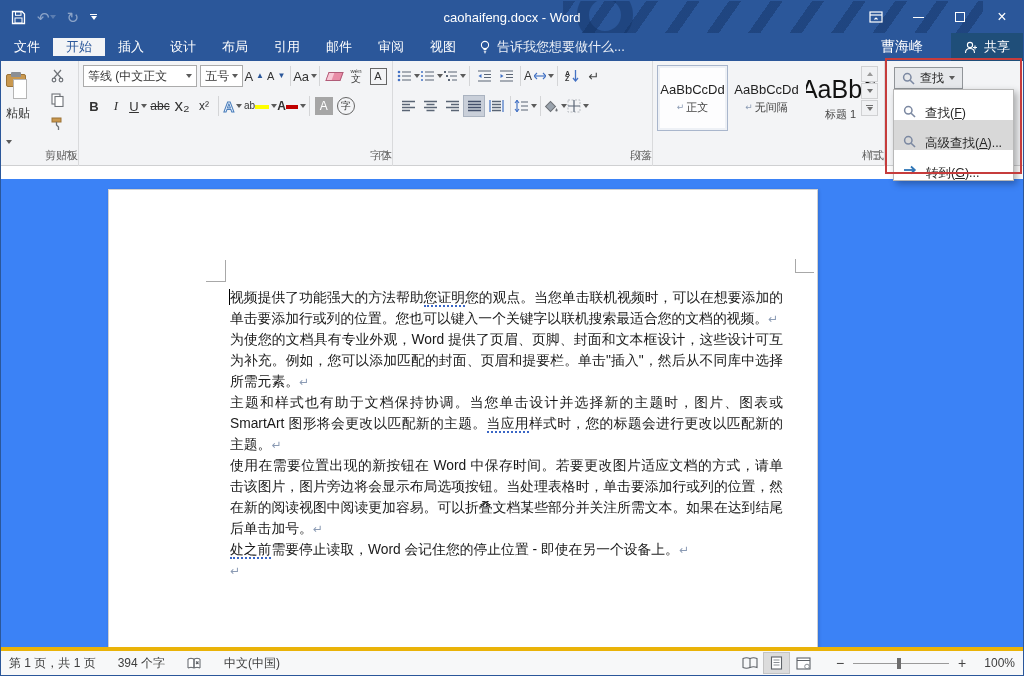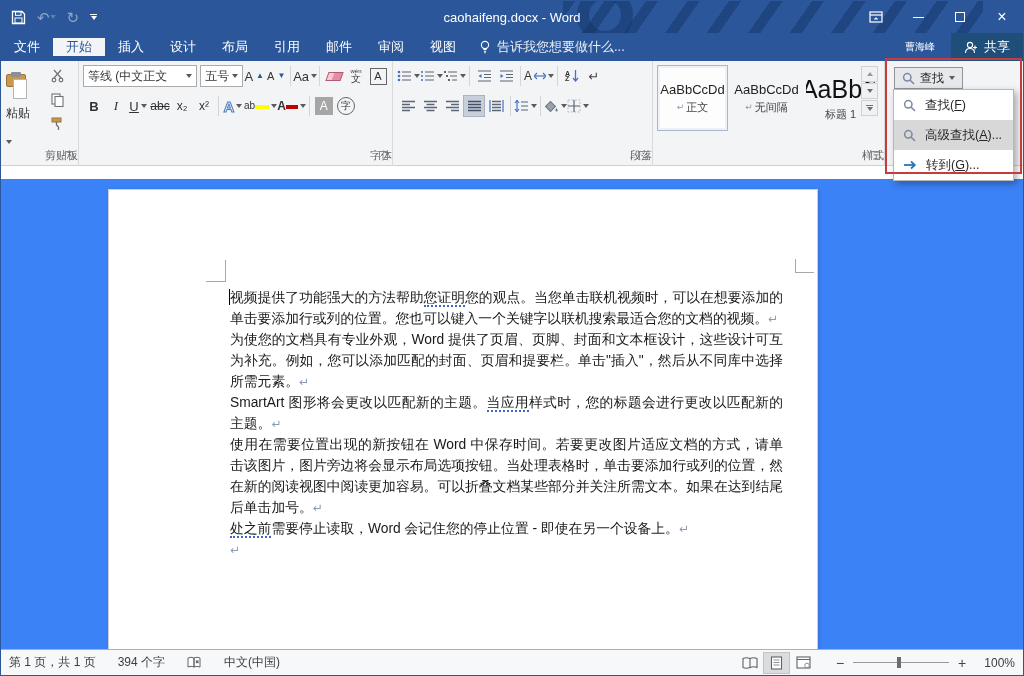--- a/index.html
+++ b/index.html
@@ -27,21 +27,21 @@
 .car.dimc{border-top-color:rgba(255,255,255,.5)}
 .qat-more{display:flex;flex-direction:column;align-items:center;gap:1px}
 .qat-more .bar{width:7px;height:1px;background:#fff}
 
 
 .tabrow{position:absolute;top:32px;left:0;width:100%;height:28px;background:#2b579a;display:flex;align-items:center;color:#fff}
 .tab{padding:0 13px;font-size:13px;display:flex;align-items:center;cursor:default}
 .tab.active{background:#f3f4f6;color:#2b579a}
 .tellme{display:flex;align-items:center;gap:6px;padding:0 10px;font-size:13px;color:rgba(255,255,255,.9)}
 .tr-right{margin-left:auto;display:flex;align-items:center}
-.username{font-size:10px;margin-right:16px}
+.username{font-size:14px;margin-right:28px}
 .sharebtn{height:28px;background:#1f4e79;display:flex;align-items:center;gap:6px;padding:0 13px;font-size:13px}
 
 
 .ribbon{position:absolute;top:60px;left:0;width:100%;height:105px;background:#f3f4f6;border-bottom:1px solid #cfd0d2;display:flex}
 .group{position:relative;height:105px;border-right:1px solid #d9dadc;flex:none}
 .glabel{position:absolute;left:0;bottom:3px;width:100%;text-align:right;font-size:11px;color:#5f5f5f}
 .launcher{position:absolute;right:4px;bottom:6px;width:9px;height:9px;border-left:1px solid #8a8a8a;border-top:1px solid #8a8a8a}
 .launcher::after{content:"";position:absolute;right:0;bottom:0;width:4px;height:4px;border-right:1.4px solid #8a8a8a;border-bottom:1.4px solid #8a8a8a}
 .btn{display:inline-flex;align-items:center;justify-content:center;height:22px;min-width:22px;font-size:13px;color:#333;gap:2px}
 .vsep{width:1px;height:20px;background:#d4d5d7;margin:1px 3px}
@@ -104,42 +104,42 @@
 .tri-u{width:0;height:0;border-left:3px solid transparent;border-right:3px solid transparent;border-bottom:4px solid #9a9a9a}
 .tri-d{width:0;height:0;border-left:3px solid transparent;border-right:3px solid transparent;border-top:4px solid #707070}
 .morebar{width:7px;height:1px;background:#707070}
 
 
 .g-edit{flex:1}
 .findbtn{position:absolute;left:9px;top:6px;height:22px;border:1px solid #919599;background:#e6e8eb;display:flex;align-items:center;gap:5px;padding:0 7px;font-size:12px;color:#262626}
 
 
 .findmenu{position:absolute;left:892px;top:88px;width:121px;background:#fff;border:1px solid #b8b8b8;box-shadow:3px 3px 7px rgba(0,0,0,.3);z-index:40}
-.mitem{height:25px;display:flex;align-items:center;gap:9px;padding:15px 9px;font-size:12.5px;color:#262626}
+.mitem{height:25px;display:flex;align-items:flex-start;gap:9px;padding:15px 9px;font-size:12.5px;color:#262626}
 .mitem.hl{background:#d8d8d8}
 .mkey{text-decoration:underline}
 
 
 .annot{position:absolute;left:884px;top:57px;width:137px;height:116px;border:2px solid #c63c3c;z-index:60;pointer-events:none}
 
 
 .docarea{position:absolute;top:178px;left:0;width:100%;height:484px;background:#3b82f6;overflow:hidden}
 .page{position:absolute;left:107px;top:10px;width:710px;height:700px;background:#fff;border:1px solid #d0d0d0;box-shadow:1px 1px 3px rgba(0,0,0,.15)}
 .cropmark{position:absolute;width:20px;height:22px}
 .cm-l{left:97px;top:70px;border-right:1px solid #a8a8a8;border-bottom:1px solid #a8a8a8}
 .cm-r{left:686px;top:69px;width:19px;height:14px;border-left:1px solid #a8a8a8;border-bottom:1px solid #a8a8a8}
 .doctext{position:absolute;left:121px;top:97px;width:553px}
 .docline{height:21px;line-height:21px;font-size:13.8px;color:#191919;white-space:nowrap}
 .docline.full{white-space:normal;text-align:justify;text-align-last:justify}
 .spell{border-bottom:2px dotted #3a66c5}
 .pmark{color:#8b9bb4;font-size:12px}
 .caret-i{position:absolute;left:120px;top:99px;width:1px;height:16px;background:#000}
 
 
-.statusbar{position:absolute;bottom:0;left:0;width:100%;height:26px;background:#f7f8f9;border-top:1px solid #eab308;display:flex;align-items:center;font-size:12px;color:#3d3d3d;padding:12px 8px}
+.statusbar{position:absolute;bottom:0;left:0;width:100%;height:26px;background:#f7f8f9;border-top:4px solid #eab308;display:flex;align-items:center;font-size:12px;color:#3d3d3d;padding:12px 8px}
 .sb-item{margin-right:22px;display:flex;align-items:center;gap:6px}
 .sb-right{margin-left:auto;display:flex;align-items:center;gap:0}
 .vbtn{width:27px;height:22px;display:flex;align-items:center;justify-content:center}
 .vbtn.active{background:#dcdcdc;border:1px solid #c3c3c3}
 .zoomctl{display:flex;align-items:center;margin-left:14px}
 .zbtn{width:18px;height:18px;display:flex;align-items:center;justify-content:center;font-size:14px;color:#444}
 .ztrack{width:96px;height:1px;background:#9a9a9a;position:relative;margin:0 4px}
 .zthumb{position:absolute;left:44px;top:-5px;width:4px;height:11px;background:#6d6d6d}
 .zlabel{width:44px;text-align:right;font-size:12px;color:#3d3d3d}
 </style>
@@ -295,21 +295,21 @@
           </span>
       </div>
       <div class="fr2 row">
         <span class="btn bold">B</span>
         <span class="btn ital">I</span>
         <span class="btn und">
             <span class="und">U</span>
             <span class="car"></span>
           </span>
         <span class="btn strike">abc</span>
-        <span class="btn" style="font-size:12px">x₂</span>
+        <span class="btn" style="font-size:17px">x₂</span>
         <span class="btn" style="font-size:12px">x²</span>
         <span class="vsep"></span>
         <span class="btn">
             <span class="fx-a">A</span>
             <span class="car"></span>
           </span>
         <span class="btn">
             <span class="hl-ic">
               <span class="t">ab</span>
               <span class="bar"></span>
@@ -534,20 +534,21 @@
     <div class="page">
       <div class="cropmark cm-l"></div>
       <div class="cropmark cm-r"></div>
       <div class="caret-i"></div>
       <div class="doctext">
           <div class="docline full"><span>视频提供了功能强大的方法帮助</span><span class="spell">您证明</span><span>您的观点。当您单击联机视频时，可以在想要添加的</span></div>
           <div class="docline"><span>单击要添加行或列的位置。您也可以键入一个关键字以联机搜索最适合您的文档的视频。</span><span class="pmark">↵</span></div>
           <div class="docline full"><span>为使您的文档具有专业外观，Word 提供了页眉、页脚、封面和文本框设计，这些设计可互</span></div>
           <div class="docline full"><span>为补充。例如，您可以添加匹配的封面、页眉和提要栏。单击"插入"，然后从不同库中选择</span></div>
           <div class="docline"><span>所需元素。</span><span class="pmark">↵</span></div>
+          <div class="docline full"><span>主题和样式也有助于文档保持协调。当您单击设计并选择新的主题时，图片、图表或</span></div>
           <div class="docline full"><span>SmartArt 图形将会更改以匹配新的主题。</span><span class="spell">当应用</span><span>样式时，您的标题会进行更改以匹配新的</span></div>
           <div class="docline"><span>主题。</span><span class="pmark">↵</span></div>
           <div class="docline full"><span>使用在需要位置出现的新按钮在 Word 中保存时间。若要更改图片适应文档的方式，请单</span></div>
           <div class="docline full"><span>击该图片，图片旁边将会显示布局选项按钮。当处理表格时，单击要添加行或列的位置，然</span></div>
           <div class="docline full"><span>在新的阅读视图中阅读更加容易。可以折叠文档某些部分并关注所需文本。如果在达到结尾</span></div>
           <div class="docline"><span>后单击加号。</span><span class="pmark">↵</span></div>
           <div class="docline"><span class="spell">处之前</span><span>需要停止读取，Word 会记住您的停止位置 - 即使在另一个设备上。</span><span class="pmark">↵</span></div>
           <div class="docline"><span class="pmark">↵</span></div>
         </div>
     </div>

